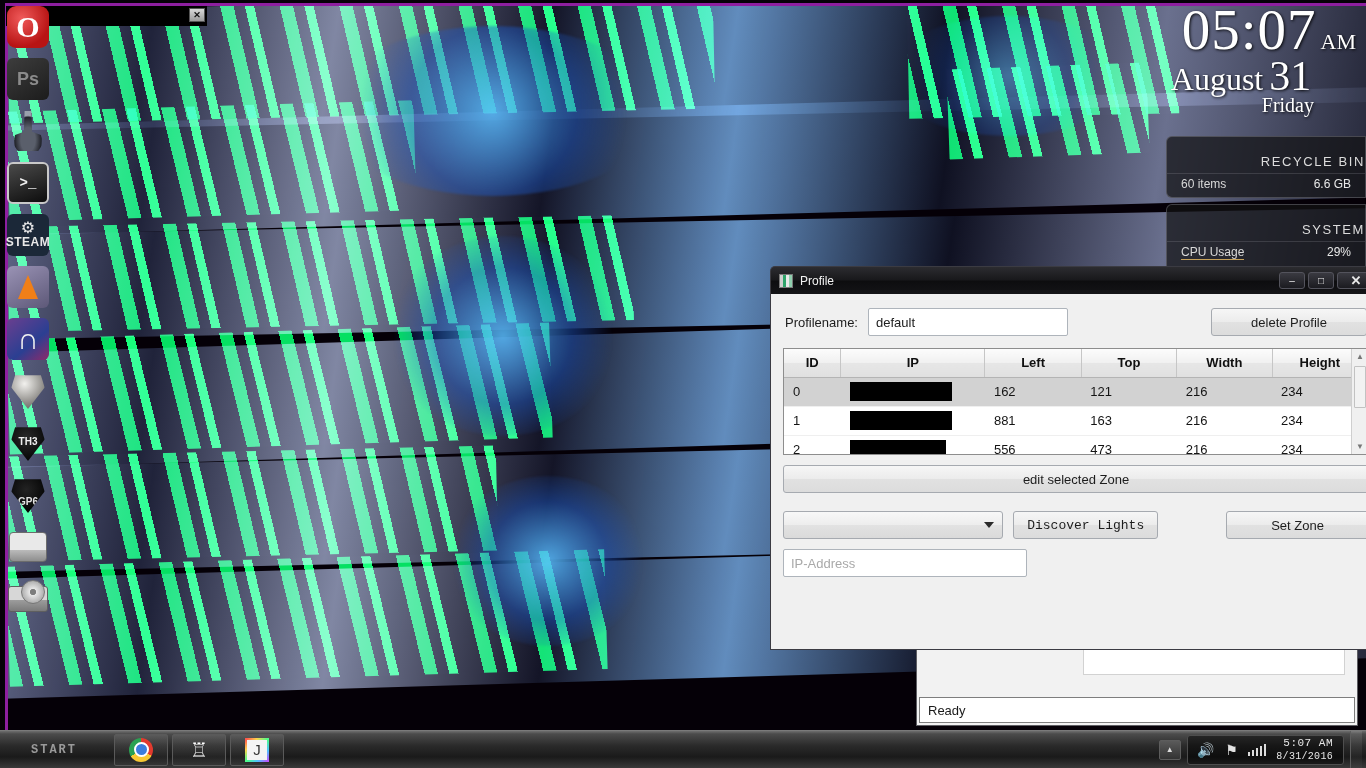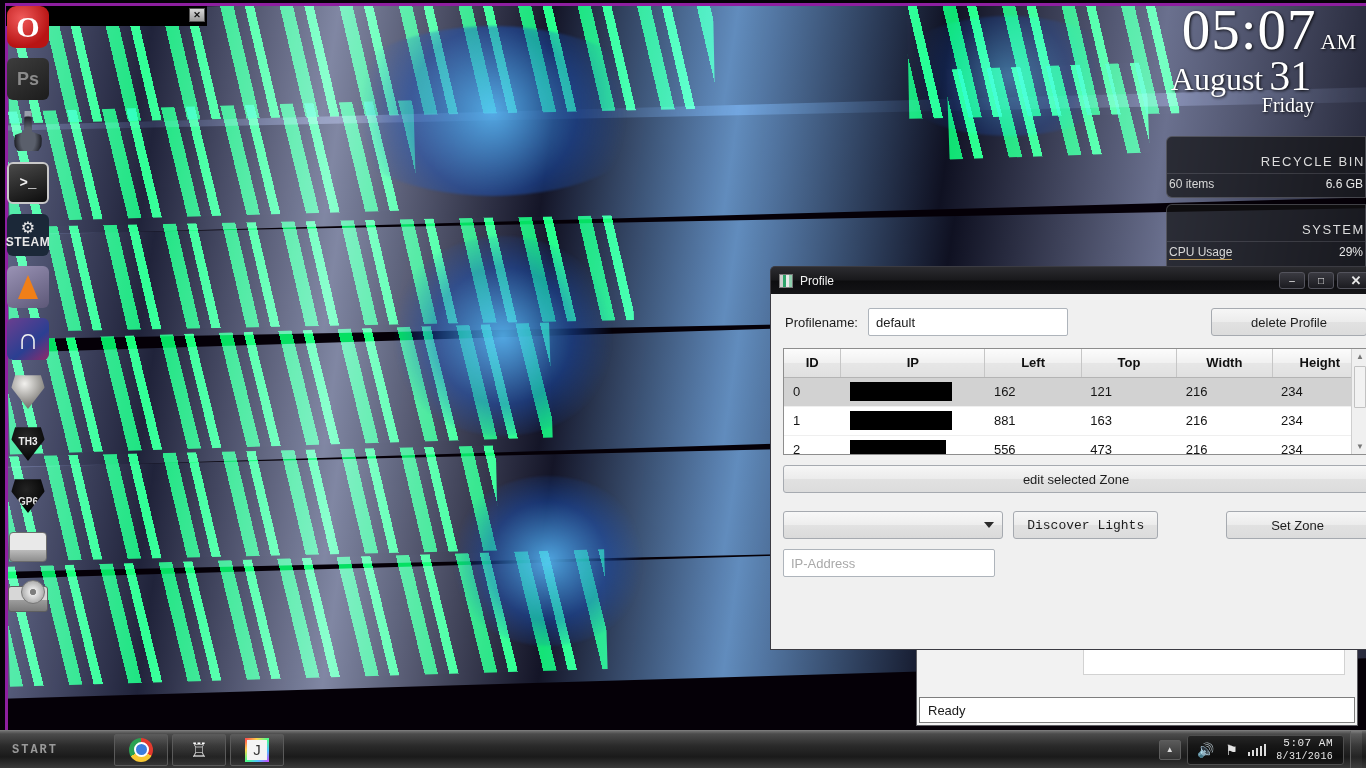--- a/index.html
+++ b/index.html
@@ -101,21 +101,21 @@
   #clock-row2 { margin-top:-4px;text-align:center; }
   #clock-month { font-size:32px; }
   #clock-day { font-size:42px; margin-left:6px;}
   #clock-weekday { font-size:20px; position:relative; top:-6px; margin-right:42px;}
 
   
   .gadget { position:absolute; right:0; width:200px; z-index:6;
      background: rgba(18,18,20,.72); border:1px solid rgba(160,160,170,.35);
      border-radius:6px 0 0 6px; color:#e8e8e8; overflow:hidden;}
   .gadget-title { text-align:right; font-size:13px; letter-spacing:1.6px; padding:5px 0 4px; color:#dcdcdc;margin-top:12px;}
-  .gadget-row { display:flex; justify-content:space-between; font-size:12px; padding:3px 2px 6px;
+  .gadget-row { display:flex; justify-content:space-between; font-size:12px; padding:3px 14px 6px;
      border-top:1px solid rgba(160,160,170,.22);}
   .gadget-row .lbl { color:#d8d8d8; }
   .gadget-row .val { color:#e9e9e9; }
   .underline { border-bottom:1px solid #c6a15a; }
   #g-recycle { top:136px; }
   #g-system { top:204px; height:76px; }
 
   
   .win { position:absolute; z-index:20; }
   .win-title {
@@ -172,21 +172,21 @@
   .row-zonebtns { display:flex; gap:8px; padding:10px 12px 0 12px;}
   .row-zonebtns .btn { flex:1 1 0; }
   .row-discover { display:flex; align-items:center; gap:10px; padding:18px 12px 0 12px;}
   .combo { width:228px; height:28px; border:1px solid #a6aab0; border-radius:3px;
     background: linear-gradient(to bottom,#f8f8f8 0%, #ededed 50%, #e2e2e2 52%, #dadada 100%);
     display:flex; align-items:center; justify-content:flex-end; padding-right:8px;}
   .caret { width:0;height:0;border-left:5px solid transparent;border-right:5px solid transparent;border-top:6px solid #2b2b2b;}
   #btn-discover { width:150px;font-family:Liberation Mono, monospace; }
   #btn-setzone { width:148px; margin-left:58px;}
   .row-ip { padding:10px 12px 0 12px;}
-  #input-ip { width:212px; }
+  #input-ip { width:244px; }
 
   
   #bg-win { left:916px; top:612px; width:442px; z-index:12; }
   #bg-win .win-body { height:114px; background:#f2f2f2; border:1px solid #5e5e63; position:relative; }
   #bg-demo-box { position:absolute; left:166px; top:2px; width:262px; height:60px;
      background:#fff; border:1px solid #d2d2d2; }
   #bg-demo-text { font-size:14px; color:#2a2a2a; padding:1px 0 0 4px; }
   #bg-status { position:absolute; left:2px; right:2px; bottom:2px; height:26px;
      background:#fff; border:1px solid #7e7e7e; display:flex; align-items:center; padding-left:8px;
      font-size:13px; color:#1a1a1a;}
@@ -200,21 +200,21 @@
      background:linear-gradient(to bottom,#d9d9d9,#9c9c9c); border:1px solid #555;
      display:flex;align-items:center;justify-content:center; font-size:9px; color:#111; font-weight:bold;}
   #overlay-area { height:196px; margin-top:4px; background:#f08b88; border:1px solid #d9807d;
      display:flex; flex-direction:column; align-items:center; justify-content:center; gap:4px;}
   #overlay-area div { font-size:13px; color:#a34d4c; }
 
   
   #taskbar { position:absolute; left:0; right:0; bottom:0; height:38px; z-index:40;
      background: linear-gradient(to bottom,#6e6e6e 0%, #4b4b4b 8%, #2a2a2a 40%, #1a1a1a 70%, #3a3a3a 100%);
      border-top:1px solid #7a7a7a; display:flex; align-items:center;}
-  #start-btn { width:110px; height:38px; display:flex; align-items:center; padding-left:12px;
+  #start-btn { width:110px; height:38px; display:flex; align-items:center; padding-left:31px;
      font-family:"Liberation Mono", monospace; font-size:12px; letter-spacing:2px; color:#9a9a9a; font-weight:bold;}
   .tb-item { width:54px; height:32px; margin-left:4px; border:1px solid #5a5a5a; border-radius:2px;
      background: linear-gradient(to bottom, rgba(255,255,255,.10), rgba(255,255,255,.02));
      display:flex; align-items:center; justify-content:center;}
   .tb-chrome { width:24px;height:24px;border-radius:50%;
      background: conic-gradient(#e23a2e 0 33%, #f8c832 33% 66%, #2aa152 66% 100%);
      display:flex;align-items:center;justify-content:center;}
   .tb-chrome::after{content:"";width:11px;height:11px;border-radius:50%;background:#3b7ddd;border:2px solid #fff;}
   .tb-foobar { font-size:20px; color:#fff; line-height:20px;}
   .tb-j { width:24px;height:24px; background:#f4f4f4;

